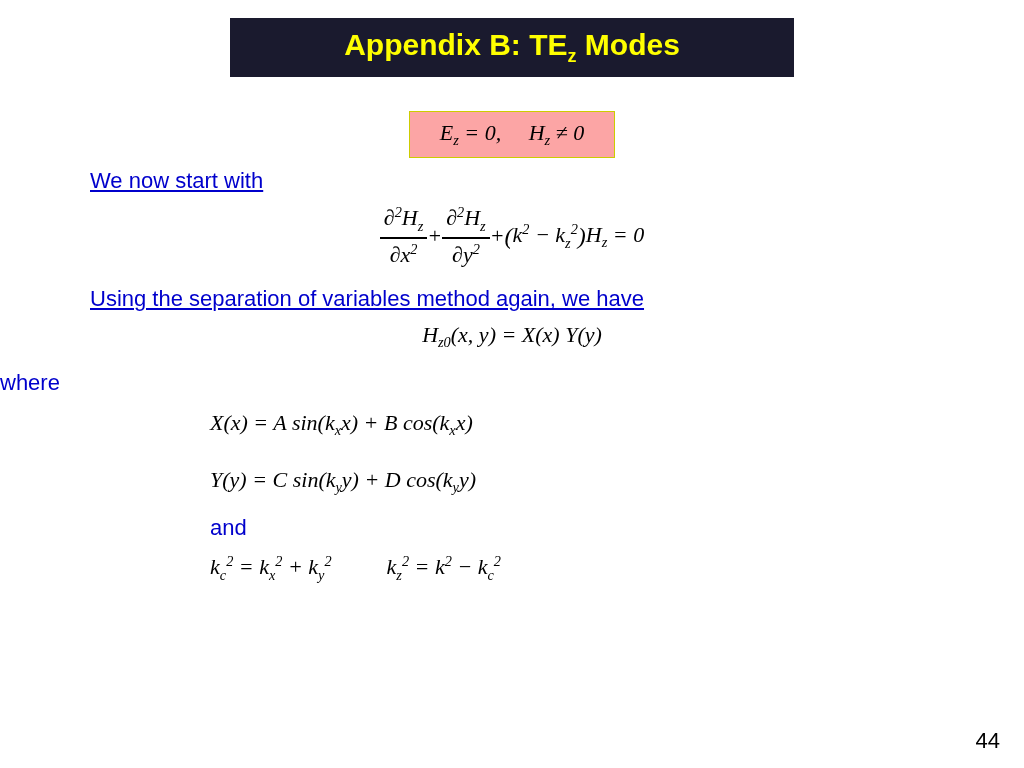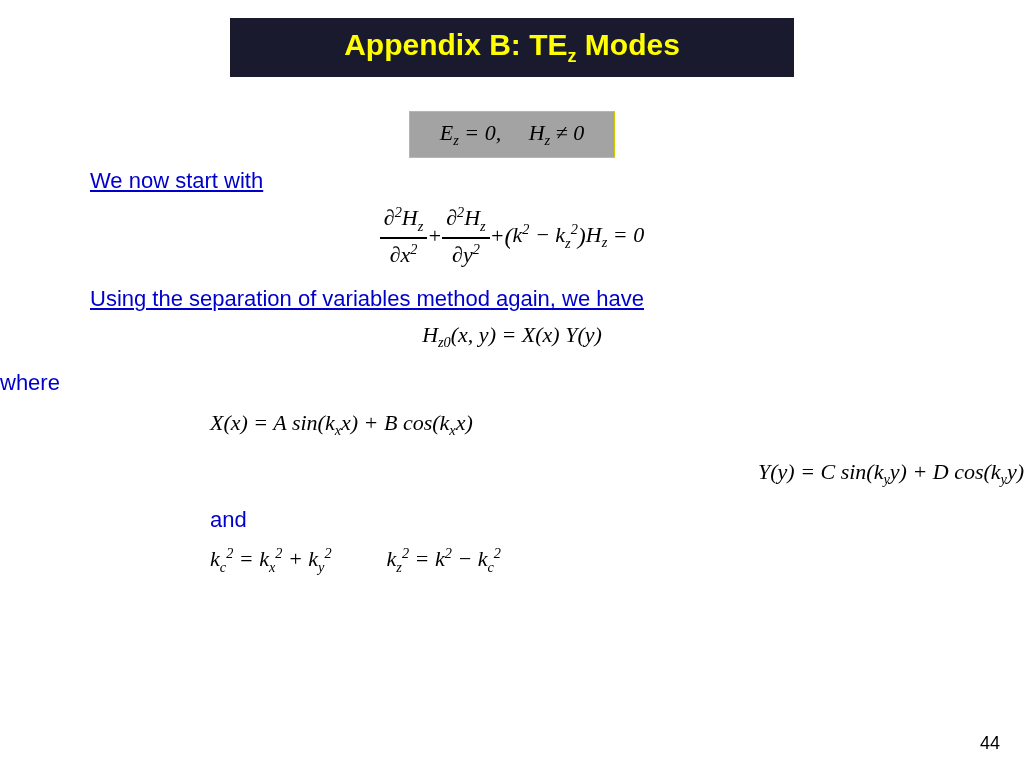--- a/index.html
+++ b/index.html
@@ -15,21 +15,21 @@
     .title-bar {
       background: #1a1a2e;
       margin: 18px auto 0 auto;
       width: 564px;
       padding: 10px 30px;
       text-align: center;
     }
 
     .formula-box {
       border: 1px solid #cccc00;
-      background: #a3a3a3;
+      background: #fca5a5;
       display: inline-block;
       padding: 8px 30px;
       margin: 18px auto 0 auto;
       font-size: 22px;
       font-style: italic;
       color: #000;
     }
 
     .formula-center {
       text-align: center;
@@ -75,21 +75,21 @@
     }
     sub {
       font-size: 0.65em;
       vertical-align: sub;
     }
 
     .page-number {
       position: absolute;
       bottom: 14px;
       right: 24px;
-      font-size: 18px;
+      font-size: 22px;
       color: #000;
       font-family: Arial, sans-serif;
     }
 
     .section {
       margin-top: 10px;
     }
   </style>
 </head>
 <body>
@@ -135,21 +135,21 @@
 <div class="math-block section">
   <i>H</i><sub>z0</sub>(<i>x</i>, <i>y</i>) = <i>X</i>(<i>x</i>) <i>Y</i>(<i>y</i>)
 </div>
 
 <div style="margin-top: 10px; color: #0000cc; font-size: 22px; font-family: Arial, sans-serif;">where</div>
 
 <div class="math-block section" style="text-align:left; margin-left: 210px; margin-top: 14px;">
   <i>X</i>(<i>x</i>) = <i>A</i> sin(<i>k<sub>x</sub></i><i>x</i>) + <i>B</i> cos(<i>k<sub>x</sub></i><i>x</i>)
 </div>
 
-<div class="math-block section" style="text-align:right; margin-left: 210px; margin-top: 20px;">
+<div class="math-block section" style="text-align:left; margin-left: 210px; margin-top: 28px;">
   <i>Y</i>(<i>y</i>) = <i>C</i> sin(<i>k<sub>y</sub></i><i>y</i>) + <i>D</i> cos(<i>k<sub>y</sub></i><i>y</i>)
 </div>
 
 <div style="margin-left: 210px; margin-top: 16px; color: #0000cc; font-size: 22px; font-family: Arial, sans-serif;">and</div>
 
 <div class="math-block section" style="text-align:left; margin-left: 210px; margin-top: 12px;">
   <i>k</i><sub>c</sub><sup>2</sup> = <i>k</i><sub>x</sub><sup>2</sup> + <i>k</i><sub>y</sub><sup>2</sup>
   &nbsp;&nbsp;&nbsp;&nbsp;&nbsp;&nbsp;&nbsp;&nbsp;
   <i>k</i><sub>z</sub><sup>2</sup> = <i>k</i><sup>2</sup> − <i>k</i><sub>c</sub><sup>2</sup>
 </div>

